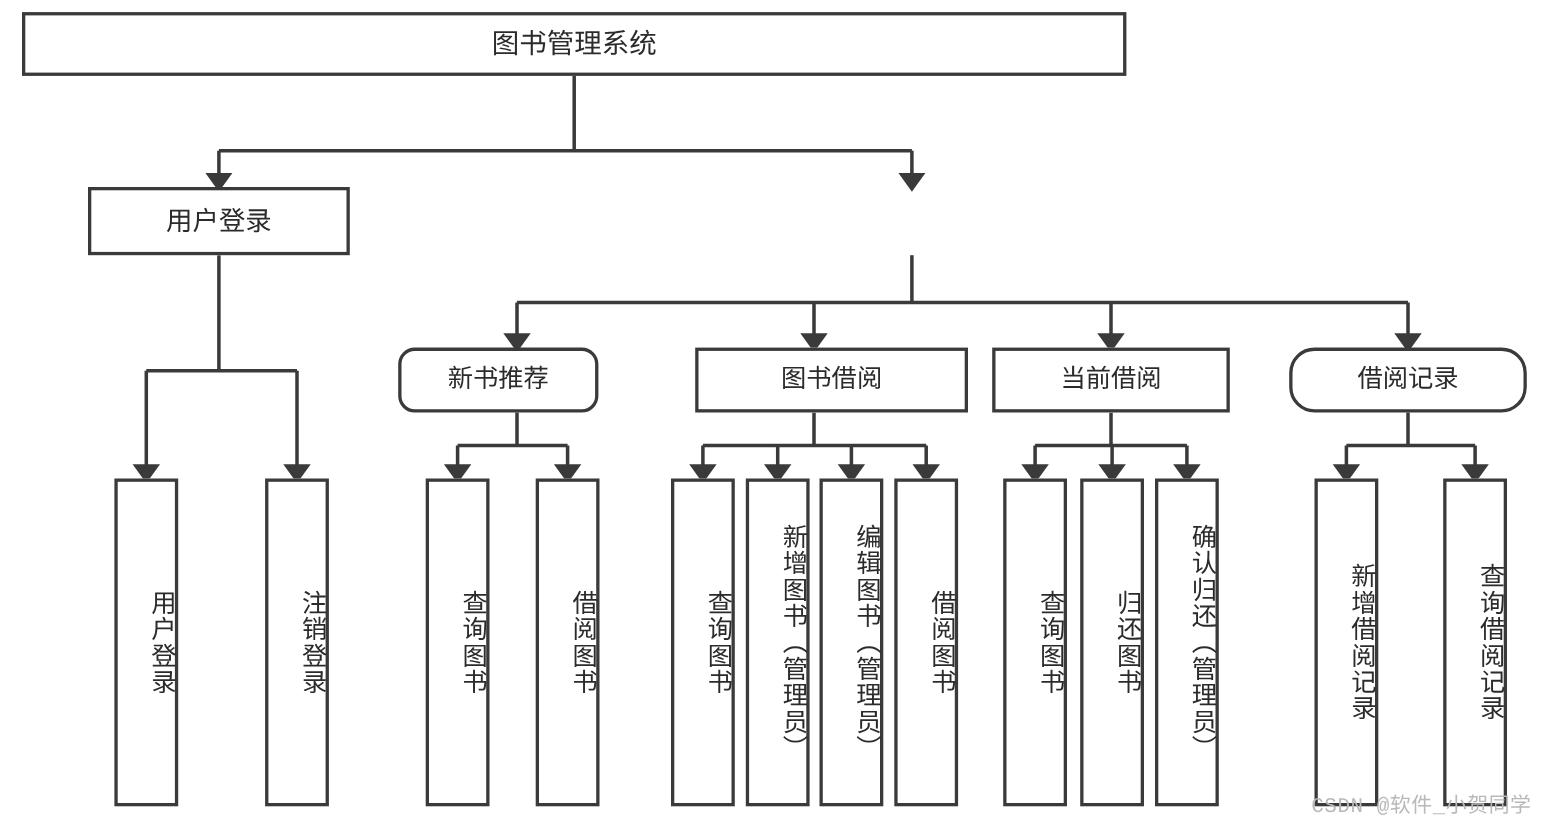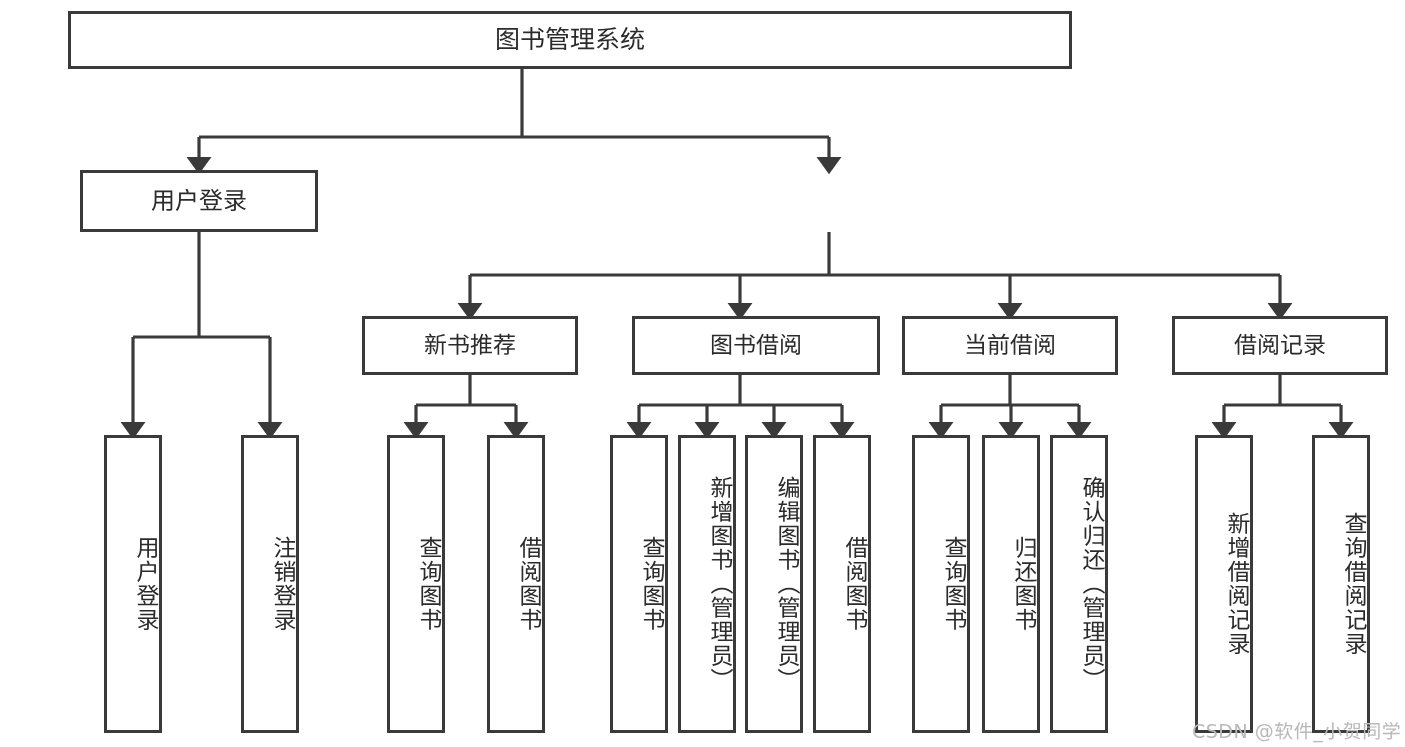--- a/index.html
+++ b/index.html
@@ -120,38 +120,38 @@
       <path d="M1011,405 L1011,429" marker-end="url(#arrowhead)"></path>
       <path d="M1079,405 L1079,429" marker-end="url(#arrowhead)"></path>
 
       <path d="M1280,375 L1280,405"></path>
       <path d="M1224,405 L1341,405"></path>
       <path d="M1224,405 L1224,429" marker-end="url(#arrowhead)"></path>
       <path d="M1341,405 L1341,429" marker-end="url(#arrowhead)"></path>
     </g>
   </svg>
 
-  <div class="node root" style="left: 20px; top: 11px; width: 1004px; height: 58px; margin-left: 48px;">
+  <div class="node root" style="left: 20px; top: 11px; width: 1004px; height: 58px;">
     <span>图书管理系统</span>
   </div>
 
   <div class="node level2" style="left: 80px; top: 170px; width: 238px; height: 62px;">
     <span>用户登录</span>
   </div>
 
-  <div class="node level3" style="left: 362px; top: 316px; width: 216px; height: 59px;">
+  <div class="node level3" style="left: 362px; top: 316px; width: 182px; height: 59px; border-radius: 15px;">
     <span>新书推荐</span>
   </div>
   <div class="node level3" style="left: 632px; top: 316px; width: 248px; height: 59px;">
     <span>图书借阅</span>
   </div>
   <div class="node level3" style="left: 902px; top: 316px; width: 216px; height: 59px;">
     <span>当前借阅</span>
   </div>
-  <div class="node level3" style="left: 1172px; top: 316px; width: 216px; height: 59px;">
+  <div class="node level3" style="left: 1172px; top: 316px; width: 216px; height: 59px; border-radius: 23px;">
     <span>借阅记录</span>
   </div>
 
   <div class="node leaf" style="left: 104px; top: 435px; width: 58px; height: 298px;">
     <span class="leaf-label">用户登录</span>
   </div>
   <div class="node leaf" style="left: 241px; top: 435px; width: 58px; height: 298px;">
     <span class="leaf-label">注销登录</span>
   </div>
   <div class="node leaf" style="left: 387px; top: 435px; width: 58px; height: 298px;">
@@ -181,15 +181,15 @@
   <div class="node leaf" style="left: 1050px; top: 435px; width: 58px; height: 298px;">
     <span class="leaf-label">确认归还（管理员）</span>
   </div>
   <div class="node leaf" style="left: 1195px; top: 435px; width: 58px; height: 298px;">
     <span class="leaf-label">新增借阅记录</span>
   </div>
   <div class="node leaf" style="left: 1312px; top: 435px; width: 58px; height: 298px;">
     <span class="leaf-label">查询借阅记录</span>
   </div>
 
-  <div class="watermark" style="left: 1192px; top: 716px;">CSDN @软件_小贺同学</div>
+  <div class="watermark" style="left: 1192px; top: 716px; font-family: Liberation Mono, monospace;">CSDN @软件_小贺同学</div>
 
 </div>
 
 </body></html>

